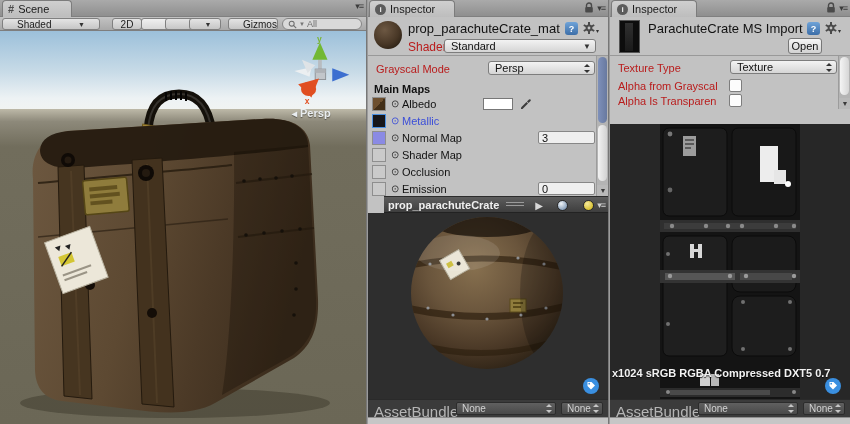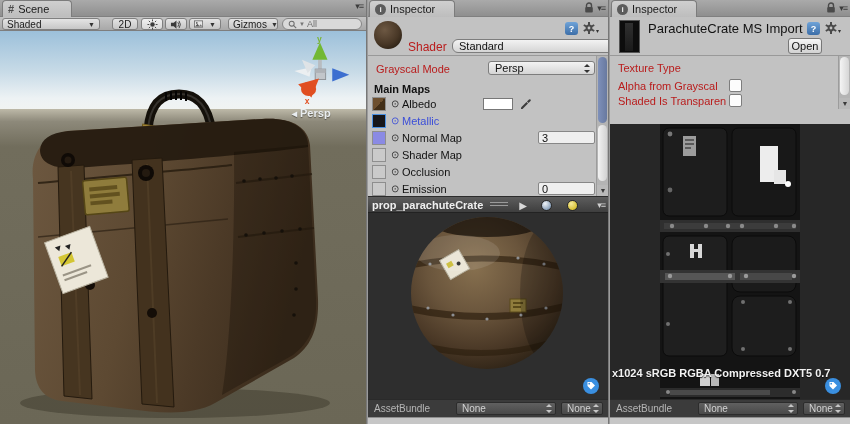--- a/index.html
+++ b/index.html
@@ -20,21 +20,21 @@
   .menu-glyph { font-size:9px; color:#3c3c3c; line-height:9px; letter-spacing:-1px; }
   .hash-icon { font-size:11px; font-weight:bold; color:#4c4c4c; }
   .info-icon { width:11px; height:11px; border-radius:50%; background:#5c5c5c; color:#ececec;
                font-size:8px; font-weight:bold; display:flex; align-items:center; justify-content:center; }
 
   
   .scene-toolbar { position:absolute; top:17px; left:0; right:0; height:14px;
                    background:linear-gradient(#c3c3c3,#a8a8a8); border-bottom:1px solid #7e7e7e; }
   .tbtn { position:absolute; top:1px; height:12px; background:linear-gradient(#e4e4e4,#c6c6c6);
           border:1px solid #808080; border-radius:3px; font-size:10px; color:#1c1c1c;
-          display:flex; align-items:center; justify-content:center; padding:0 4px; }
+          display:flex; align-items:center; justify-content:center; padding:0 14px; }
   .tbtn .caret { font-size:7px; margin-left:4px; color:#333; }
   .searchpill { position:absolute; top:1px; left:282px; width:80px; height:12px; border-radius:7px;
                 background:#d9d9d9; border:1px solid #858585; display:flex; align-items:center;
                 font-size:9px; color:#6f6f6f; padding:0 5px; gap:2px; }
 
   
   .viewport { position:absolute; top:31px; left:0; width:366px; height:393px; background:#6e6a59; }
   .persp-label { position:absolute; left:292px; top:76px; font-size:11px; font-weight:bold;
                  color:#e9edf0; text-shadow:0 1px 1px rgba(0,0,0,.45); display:flex; gap:3px; align-items:center; }
   .persp-arrow { font-size:10px; }
@@ -90,21 +90,21 @@
 
   .preview-area { position:absolute; left:0; right:0; background:#2e2e2e; overflow:hidden; }
   .tag-btn { position:absolute; right:9px; bottom:5px; width:16px; height:16px; border-radius:50%;
              background:#3a8fe0; display:flex; align-items:center; justify-content:center; }
 
   .texinfo { position:absolute; left:2px; top:243px; width:100%; font-size:11px; font-weight:bold;
              color:#f2f2f2; white-space:nowrap; overflow:hidden; text-shadow:0 1px 1px rgba(0,0,0,.8); }
 
   
   .ab-bar { position:absolute; left:0; right:0; top:399px; height:18px; background:#3b3b3b; border-top:1px solid #2a2a2a; }
-  .ab-label { position:absolute; left:6px; top:3px; font-size:10px; color:#b5b5b5; }
+  .ab-label { position:absolute; left:6px; top:3px; font-size:15px; color:#b5b5b5; }
   .dropdown-dark { position:absolute; top:2px; height:13px; background:linear-gradient(#606060,#494949);
                    border:1px solid #2c2c2c; border-radius:2px; font-size:10px; color:#d2d2d2;
                    display:flex; align-items:center; justify-content:space-between; padding:0 3px 0 5px; }
   .dropdown-dark .ud::before { border-bottom-color:#c6c6c6; }
   .dropdown-dark .ud::after  { border-top-color:#c6c6c6; }
   .bottom-strip { position:absolute; left:0; right:0; top:417px; height:7px; background:#c6c6c6; border-top:1px solid #8e8e8e; }
 
   
   .mat-thumb { position:absolute; left:6px; top:4px; width:28px; height:28px; border-radius:50%;
                background:radial-gradient(circle at 38% 32%, #6d5843, #483726 55%, #191209 100%); }
@@ -317,40 +317,41 @@
         <svg width="10" height="12" viewBox="0 0 10 12">
           <path d="M2.5 5 V3.5 A2.5 2.5 0 0 1 7.5 3.5 V5" stroke="#4a4a4a" stroke-width="1.4" fill="none"></path>
           <rect x="1.2" y="5" width="7.6" height="5.6" rx="1" fill="#4a4a4a"></rect>
         </svg>
         <span class="menu-glyph">▾≡</span>
       </div>
     </div>
 
     <div class="insp-header">
       <div class="mat-thumb"></div>
+      <div class="insp-title">prop_parachuteCrate_mat</div>
       <div class="help-icon" style="left:197px;">?</div>
       <div class="gear-wrap" style="left:215px;">
         <svg width="12" height="12" viewBox="0 0 12 12">
           <g fill="#4a4a4a">
             <circle cx="6" cy="6" r="3.4"></circle>
             <g id="gt">
                 <rect x="5" y="0" width="2" height="3"></rect>
               </g>
             <use href="#gt" transform="rotate(60 6 6)"></use>
               <use href="#gt" transform="rotate(120 6 6)"></use>
             <use href="#gt" transform="rotate(180 6 6)"></use>
               <use href="#gt" transform="rotate(240 6 6)"></use>
             <use href="#gt" transform="rotate(300 6 6)"></use>
           </g>
           <circle cx="6" cy="6" r="1.4" fill="#c2c2c2"></circle>
         </svg>
         <span style="font-size:6px; color:#333;">▾</span>
       </div>
       <div class="row-label" style="left:40px; top:23px; font-size:12px;">Shader</div>
-      <div class="dropdown" style="left:84px; top:22px; width:180px;border-radius:6px;">
+      <div class="dropdown" style="left:76px; top:22px; width:152px;">
         <span>Standard</span>
         <span class="caret-down">▼</span>
       </div>
     </div>
 
     <div class="insp-body" style="top:56px; height:140px;">
       <div class="row-label" style="top:7px;">Grayscal Mode</div>
       <div class="dropdown" style="left:120px; top:5px; width:107px;">
         <span>Persp</span>
         <span class="ud"></span>
@@ -400,21 +401,21 @@
         <div class="numfield" style="left:170px; top:1px; width:57px;">0</div>
       </div>
 
       <div class="vscroll" style="right:0; top:0; height:140px;">
         <div class="vthumb" style="top:1px; height:66px; background:linear-gradient(90deg,#7e90ba,#68799f);"></div>
         <div class="vthumb" style="top:69px; height:56px; background:linear-gradient(90deg,#f2f2f2,#d2d2d2);"></div>
         <div class="scroll-btn">▼</div>
       </div>
     </div>
 
-    <div class="preview-header" style="top:196px; height:17px;">
+    <div class="preview-header" style="top:196px; height:17px;margin-left:16px;">
       <div class="ph-title" style="max-width:116px;">prop_parachuteCrate</div>
       <div class="drag-handle" style="left:122px;"></div>
       <div class="ph-btn" style="left:145px; width:20px;">
         <span class="play-glyph">▶</span>
       </div>
       <div class="ph-btn" style="left:169px; width:18px;">
         <span class="orb sphere"></span>
       </div>
       <div class="ph-btn" style="left:195px; width:18px;">
         <span class="orb light"></span>
@@ -525,23 +526,27 @@
           </g>
           <circle cx="6" cy="6" r="1.4" fill="#c2c2c2"></circle>
         </svg>
         <span style="font-size:6px; color:#333;">▾</span>
       </div>
       <div class="open-btn">Open</div>
     </div>
 
     <div class="insp-body" style="top:56px; height:53px;">
       <div class="row-label" style="top:6px;">Texture Type</div>
+      <div class="dropdown" style="left:120px; top:4px; width:107px;">
+        <span>Texture</span>
+        <span class="ud"></span>
+      </div>
       <div class="row-label" style="top:24px; width:110px; overflow:hidden;">Alpha from Grayscal</div>
       <div class="checkbox" style="left:119px; top:23px;"></div>
-      <div class="row-label" style="top:39px; width:110px; overflow:hidden;">Shaded Is Transparen</div>
+      <div class="row-label" style="top:39px; width:110px; overflow:hidden;">Alpha Is Transparen</div>
       <div class="checkbox" style="left:119px; top:38px;"></div>
       <div class="vscroll" style="right:0; top:0; height:53px;">
         <div class="vthumb" style="top:1px; height:38px; background:linear-gradient(90deg,#f4f4f4,#d6d6d6);"></div>
         <div class="scroll-btn">▼</div>
       </div>
     </div>
 
 
     <div class="preview-area" style="top:124px; height:275px;">
       <svg width="240" height="275" viewBox="0 0 240 275">

